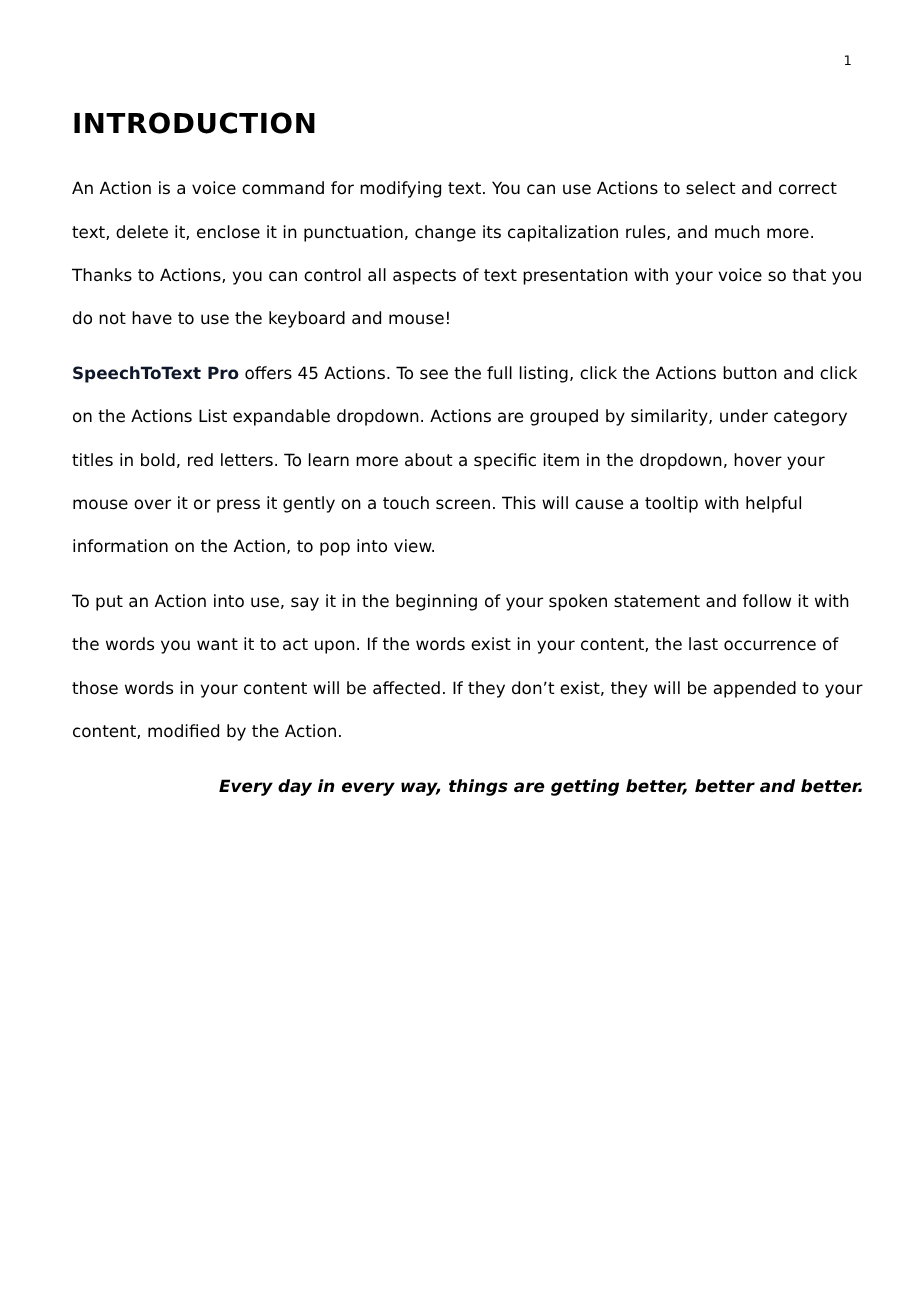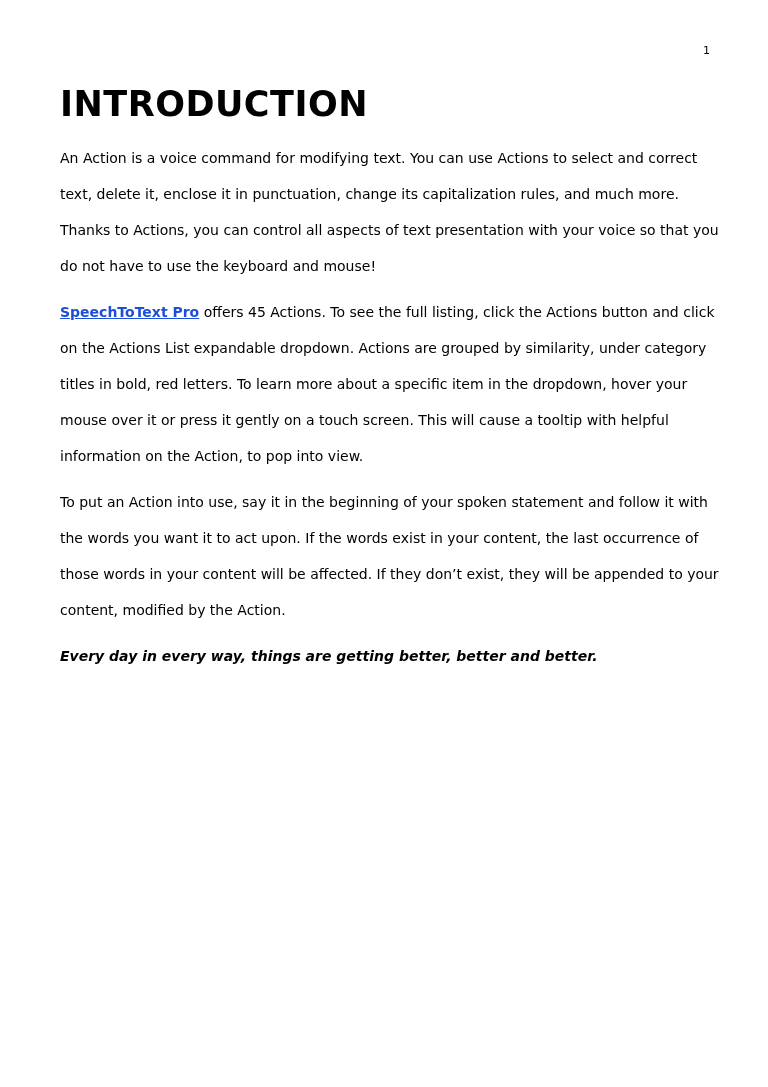--- a/index.html
+++ b/index.html
@@ -1,23 +1,23 @@
 <!DOCTYPE html>
 <html><head>
 <meta charset="utf-8">
 <style>
   html, body { margin: 0; padding: 0; background: #ffffff; }
   body { width: 768px; height: 1087px; position: relative; overflow: hidden;
          font-family: "DejaVu Sans", sans-serif; color: #000; }
   .page-number { position: absolute; top: 44px; right: 58px; font-size: 11px; }
   .content { position: absolute; left: 60px; top: 82px; width: 660px; }
-  h1 { margin: 0 0 14px 0; font-size: 35px; font-weight: bold; letter-spacing: 0.5px; line-height: 44px; }
+  h1 { margin: 0 0 14px 0; font-size: 23px; font-weight: bold; letter-spacing: 0.5px; line-height: 44px; }
   p { margin: 0 0 10px 0; font-size: 14px; line-height: 36px; }
-  a.link { color: #1d4ed8; font-weight: bold; text-decoration: underline; }
-  p.emph { font-weight: bold; font-style: italic; }
+  a.link { color: #0f172a; font-weight: bold; }
+  p.emph { font-weight: bold; font-style: italic; text-align: right; }
 </style>
 </head>
 <body>
 
 <div class="page-number">1</div>
 
 <div class="content">
   <h1>INTRODUCTION</h1>
   <p>An Action is a voice command for modifying text. You can use Actions to select and correct text, delete it, enclose it in punctuation, change its capitalization rules, and much more. Thanks to Actions, you can control all aspects of text presentation with your voice so that you do not have to use the keyboard and mouse!</p>
   <p><a class="link">SpeechToText Pro</a><span> offers 45 Actions. To see the full listing, click the Actions button and click on the Actions List expandable dropdown. Actions are grouped by similarity, under category titles in bold, red letters. To learn more about a specific item in the dropdown, hover your mouse over it or press it gently on a touch screen. This will cause a tooltip with helpful information on the Action, to pop into view.</span></p>

